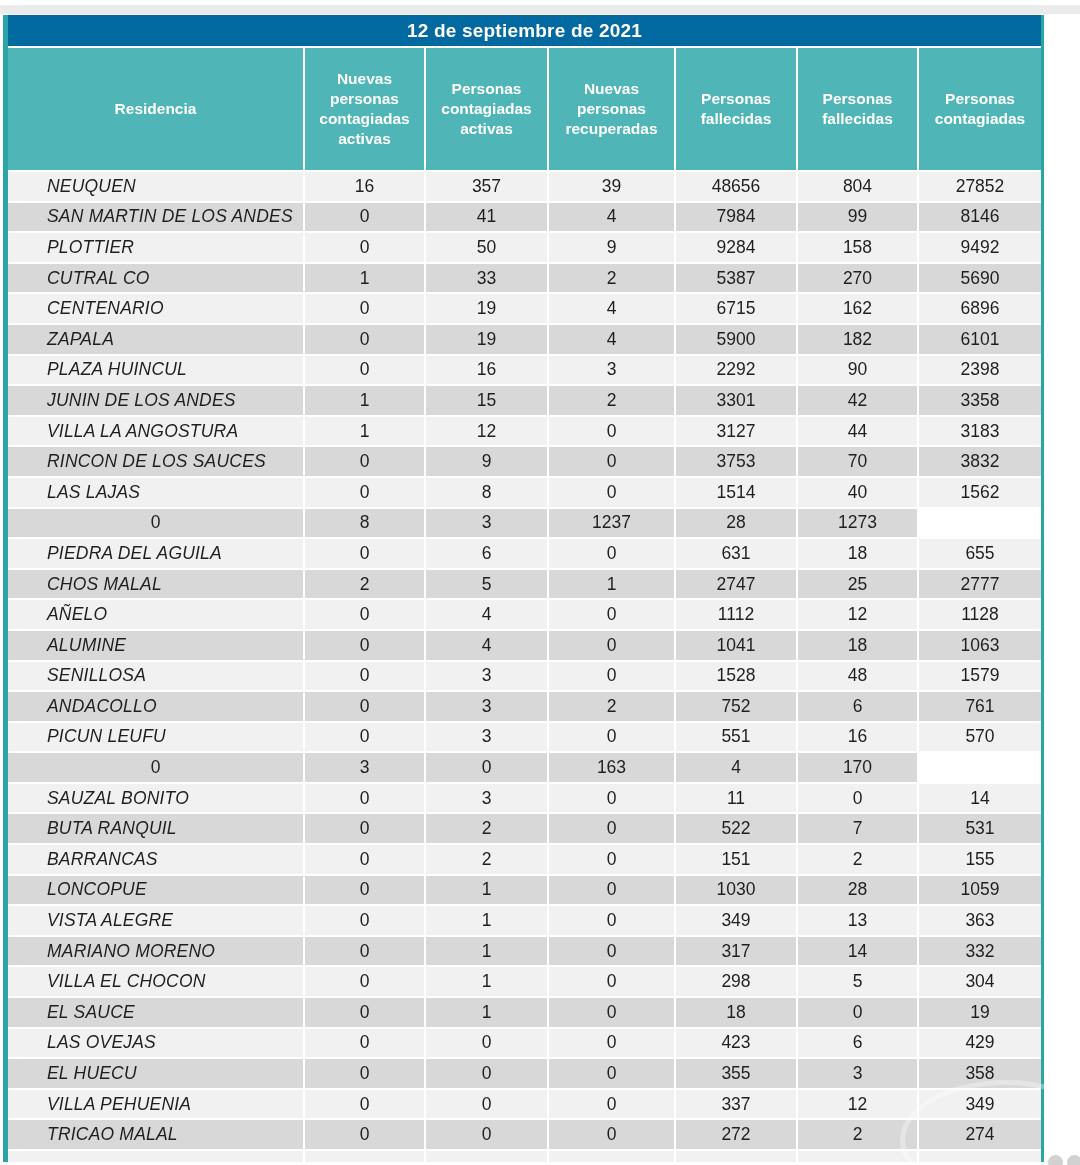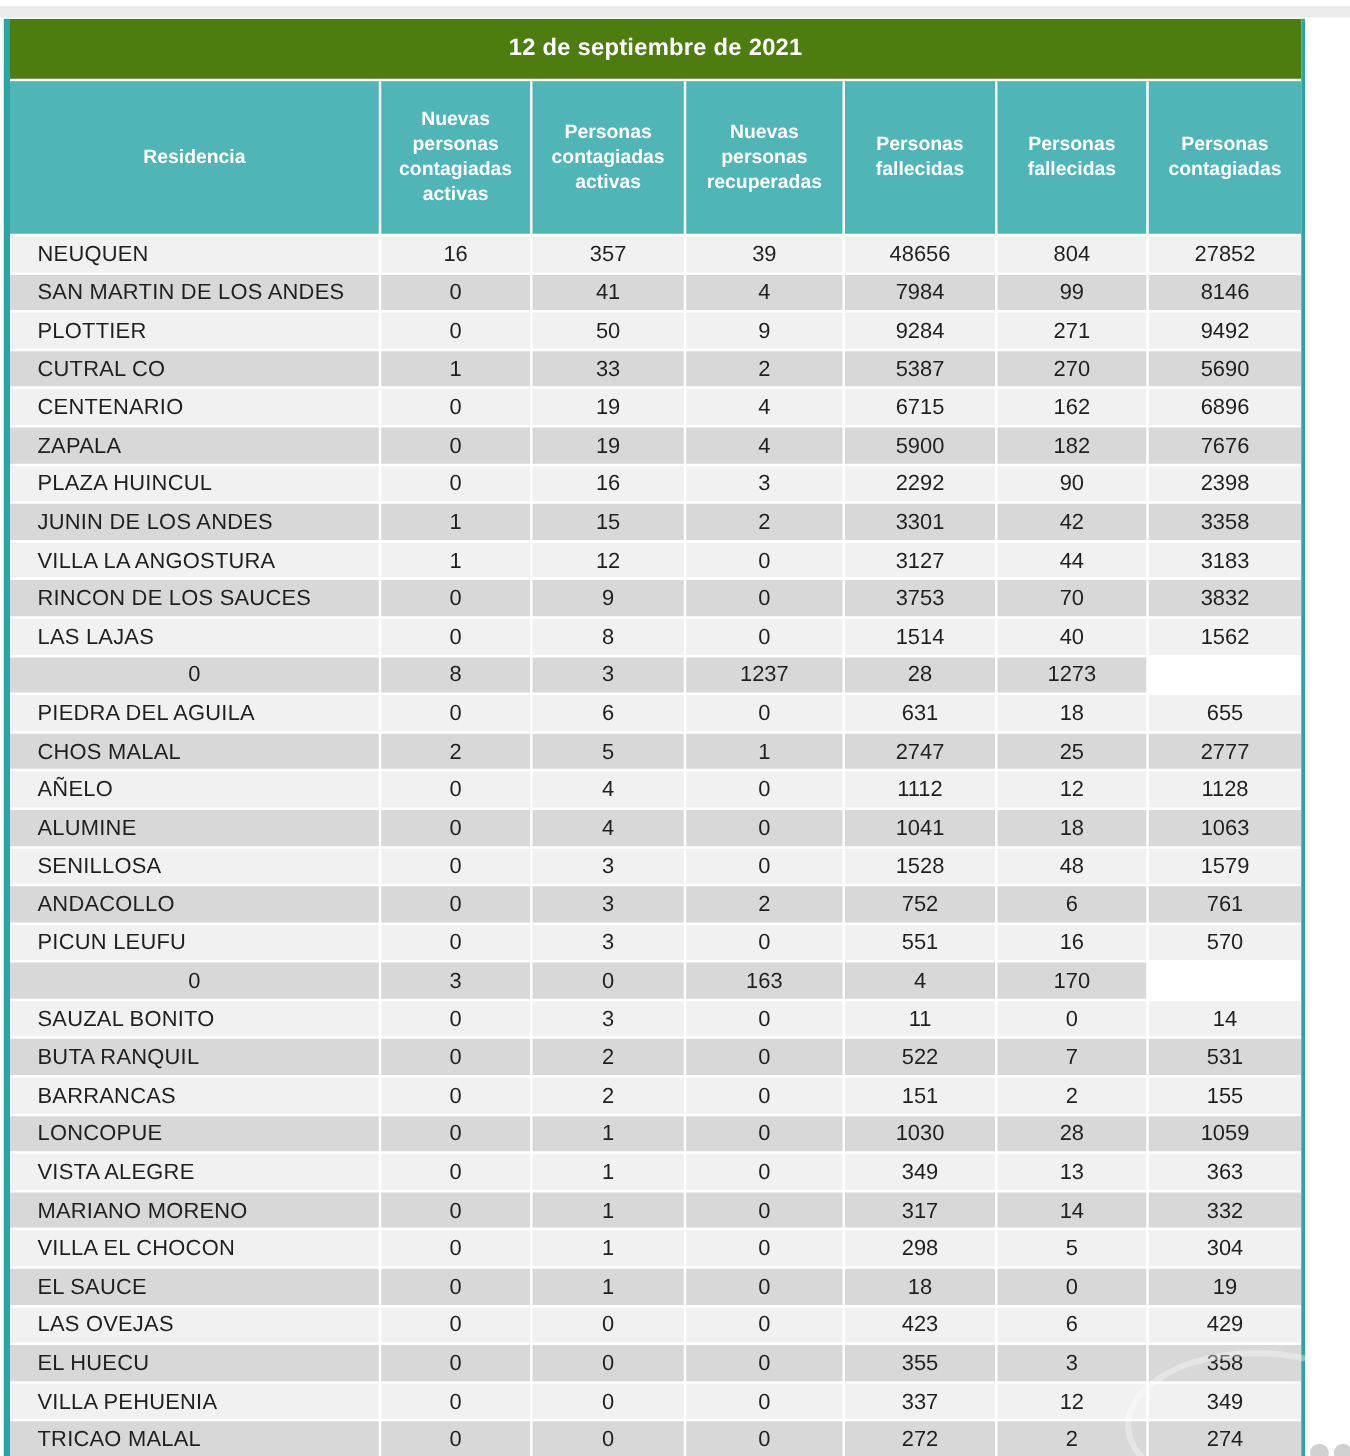--- a/index.html
+++ b/index.html
@@ -16,22 +16,22 @@
   }
   .table-wrap {
     position: absolute; left: 3px; top: 15px;
     width: 1041px;
     background: #ffffff;
     border-left: 5px solid #2ba5a3;
     border-right: 3px solid #2ba5a3;
     overflow: hidden;
   }
   .title-bar {
-    height: 50px;
-    background: #4d7c0f;
+    height: 33px;
+    background: #0369a1;
     border-bottom: 2px solid #ffffff;
     display: flex; align-items: center; justify-content: center;
   }
   .title-bar span {
     color: #ffffff; font-weight: bold; font-size: 19px; letter-spacing: 0.2px;
   }
   .grid-row {
     display: grid;
     grid-template-columns: 295px 119px 121px 125px 120px 119px auto;
     column-gap: 2px;
@@ -51,21 +51,21 @@
     padding: 4px 6px;
   }
   .data-row { height: 28.6px; margin-bottom: 2px; }
   .cell {
     background: #f1f1f1;
     color: #1f1f1f;
     font-size: 17.5px;
     display: flex; align-items: center;
   }
   .data-row.alt .cell { background: #d8d8d8; }
-  .cell.name { justify-content: flex-start; padding-left: 22px; letter-spacing: 0.2px; }
+  .cell.name { justify-content: flex-start; padding-left: 39px; letter-spacing: 0.2px; font-style: italic; }
   .cell.num  { justify-content: center; }
   .partial-row { height: 11px; }
   .partial-row .cell { background: #f1f1f1; }
   .wm-dot {
     position: absolute;
     width: 15px; height: 15px; border-radius: 50%;
     background: #c9c9c9; opacity: 0.85;
   }
   .wm-arc {
     position: absolute;
@@ -112,21 +112,21 @@
         <div class="cell num">7984</div>
         <div class="cell num">99</div>
         <div class="cell num">8146</div>
       </div>
       <div class="grid-row data-row">
         <div class="cell name">PLOTTIER</div>
         <div class="cell num">0</div>
         <div class="cell num">50</div>
         <div class="cell num">9</div>
         <div class="cell num">9284</div>
-        <div class="cell num">271</div>
+        <div class="cell num">158</div>
         <div class="cell num">9492</div>
       </div>
       <div class="grid-row data-row alt">
         <div class="cell name">CUTRAL CO</div>
         <div class="cell num">1</div>
         <div class="cell num">33</div>
         <div class="cell num">2</div>
         <div class="cell num">5387</div>
         <div class="cell num">270</div>
         <div class="cell num">5690</div>
@@ -140,21 +140,21 @@
         <div class="cell num">162</div>
         <div class="cell num">6896</div>
       </div>
       <div class="grid-row data-row alt">
         <div class="cell name">ZAPALA</div>
         <div class="cell num">0</div>
         <div class="cell num">19</div>
         <div class="cell num">4</div>
         <div class="cell num">5900</div>
         <div class="cell num">182</div>
-        <div class="cell num">7676</div>
+        <div class="cell num">6101</div>
       </div>
       <div class="grid-row data-row">
         <div class="cell name">PLAZA HUINCUL</div>
         <div class="cell num">0</div>
         <div class="cell num">16</div>
         <div class="cell num">3</div>
         <div class="cell num">2292</div>
         <div class="cell num">90</div>
         <div class="cell num">2398</div>
       </div>

